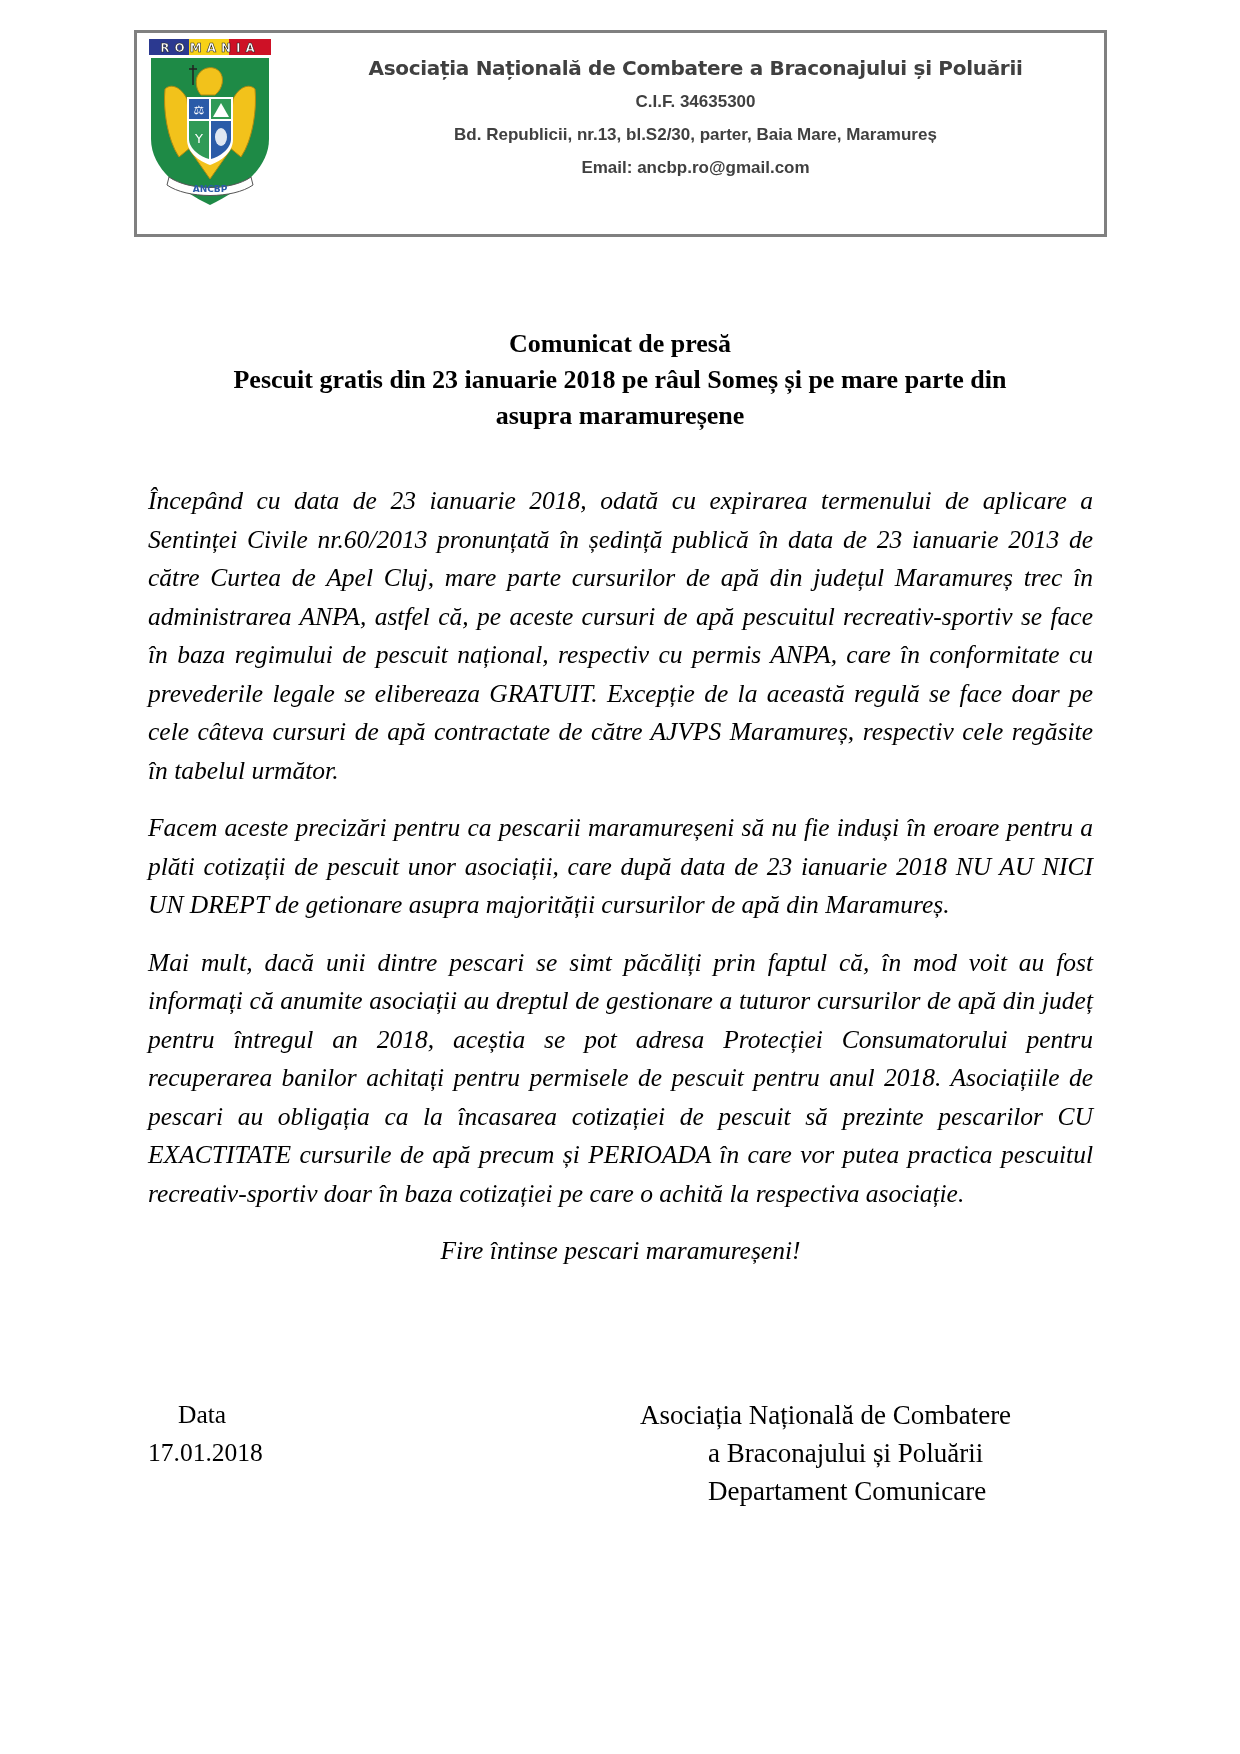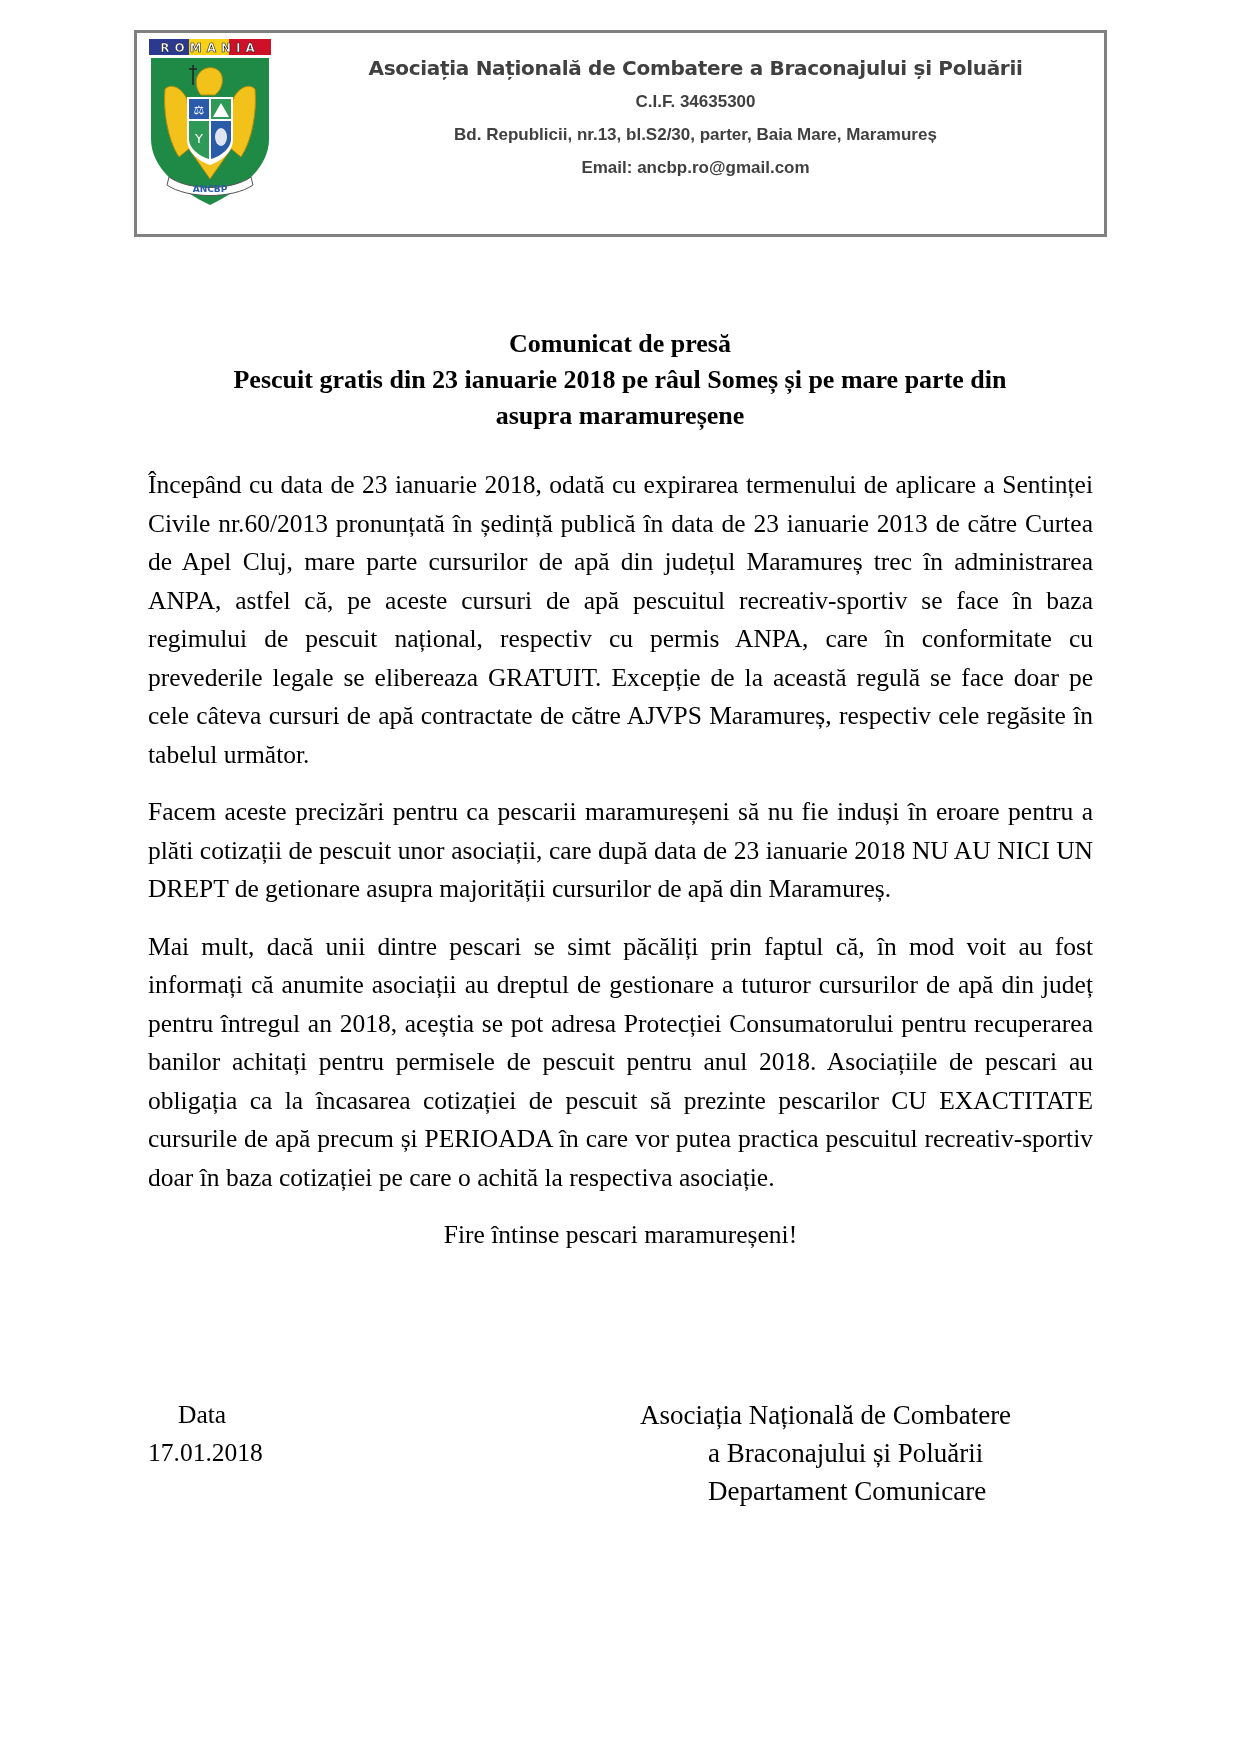--- a/index.html
+++ b/index.html
@@ -28,21 +28,21 @@
     position:absolute; left:120px; width:1000px; top:290px;
     text-align:center; font-family:"Liberation Serif", serif; font-weight:bold;
     font-size:26px; line-height:36px; color:#000;margin-top:36px;
   }
 
   .body-text {
     position:absolute; left:148px; width:945px; top:466px;
     font-family:"Liberation Serif", serif; font-size:25.5px; line-height:38.5px;
     color:#000; text-align:justify;
   }
-  .body-text p { margin:0 0 19px 0; text-align:justify; }
+  .body-text p { margin:16px 0 19px 0; text-align:justify;font-style:italic; }
   .body-text p.last-line-left { text-align:center; }
 
   .footer-left {
     position:absolute; left:148px; top:1396px;
     font-family:"Liberation Serif", serif; font-size:25.5px; line-height:38px; color:#000;
   }
   .footer-left .date-label { padding-left:30px; }
   .footer-right {
     position:absolute; left:640px; top:1396px;
     font-family:"Liberation Serif", serif; font-size:27px; line-height:38px; color:#000;

